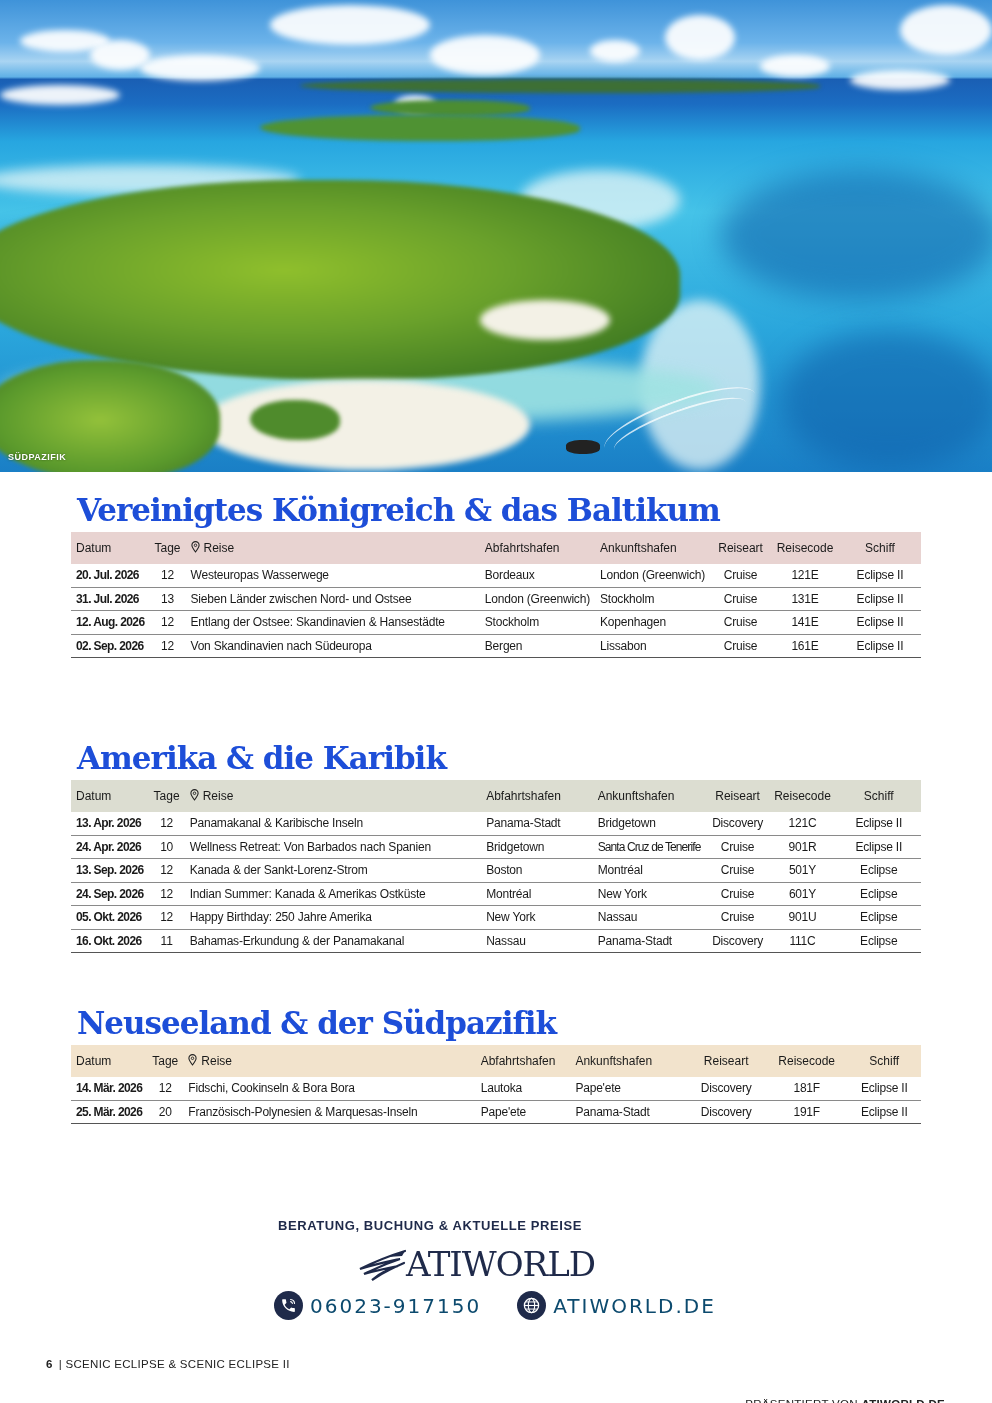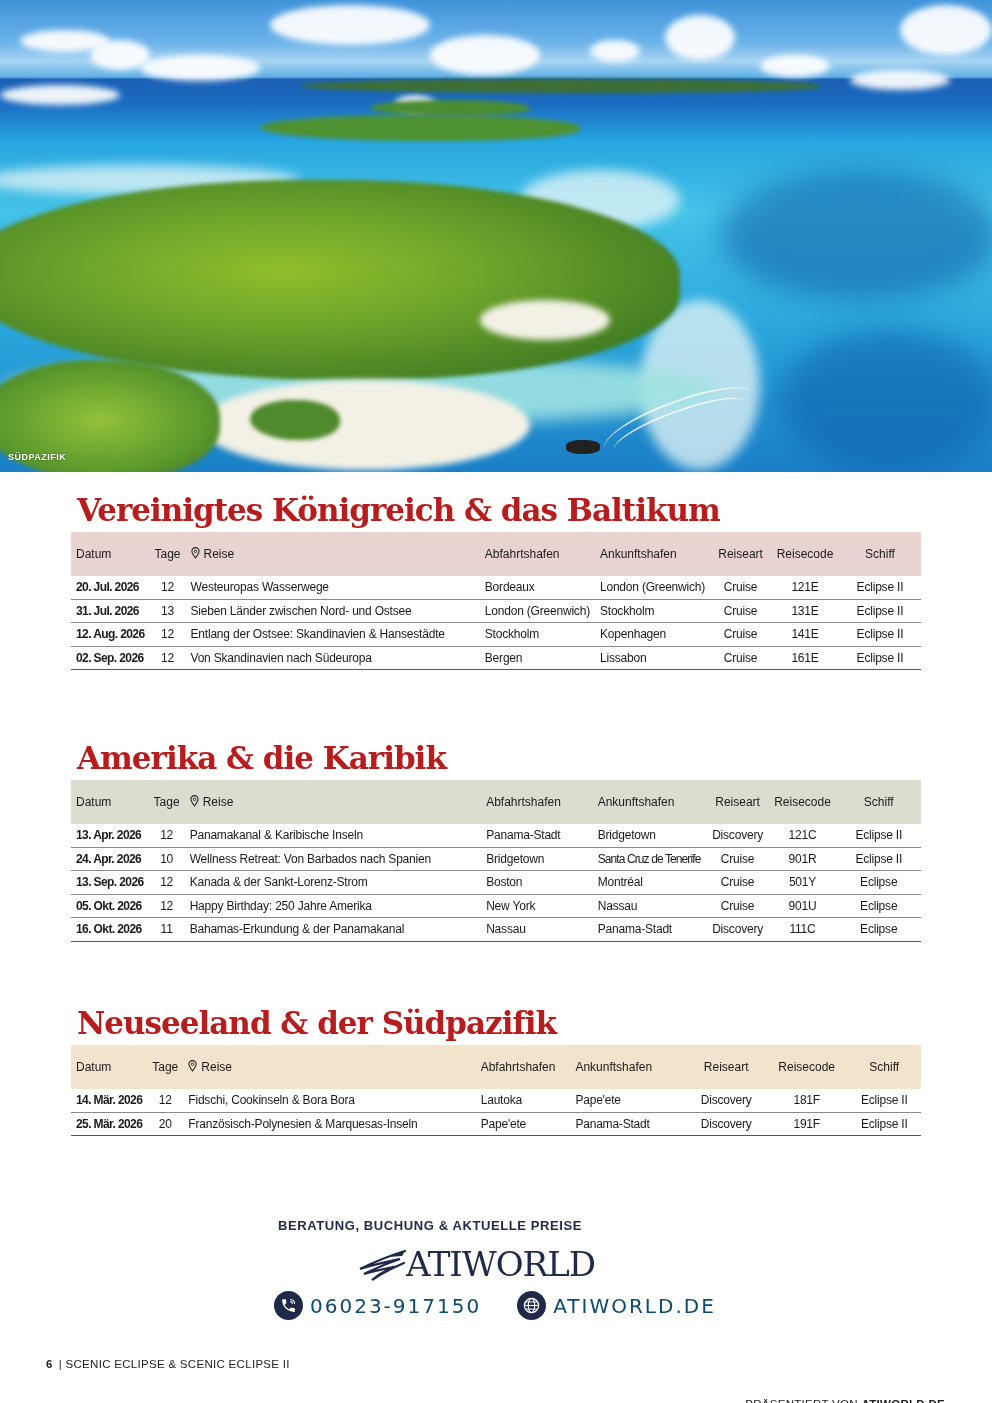--- a/index.html
+++ b/index.html
@@ -15,23 +15,23 @@
   .hero .deep { position:absolute; background:#0f5fa9; border-radius:50%; filter:blur(14px); opacity:.55; }
   .hero .island { position:absolute; border-radius:50% 50% 45% 55%; filter:blur(2px); }
   .hero .sand { position:absolute; background:#f3f1e6; border-radius:50%; filter:blur(3px); }
   .hero .lagoon { position:absolute; background:#9fe3e2; border-radius:50%; filter:blur(8px); opacity:.9; }
   .hero .boat { position:absolute; background:#222; border-radius:40%; }
   .hero .wake { position:absolute; border-top:2px solid rgba(255,255,255,.75); border-radius:50%; transform:rotate(-20deg); }
   .photo-caption { position:absolute; left:8px; top:452px; font-size:9px; font-weight:bold; color:#ffffff; letter-spacing:.5px; text-shadow:0 0 2px rgba(0,0,0,.5); }
 
   
   .section { position:absolute; left:71px; width:850px; }
-  .section h2 { margin:0; font-family:"DejaVu Serif", "Liberation Serif", serif; font-weight:bold; font-size:31px; letter-spacing:-1px; color:#b91c1c; line-height:40px; padding-left:6px; }
+  .section h2 { margin:0; font-family:"DejaVu Serif", "Liberation Serif", serif; font-weight:bold; font-size:31px; letter-spacing:-1px; color:#1d4ed8; line-height:40px; padding-left:6px; }
   table { width:850px; border-collapse:collapse; font-size:12px; margin-top:2px; }
-  thead tr { height:44px; }
+  thead tr { height:32px; }
   th { font-weight:normal; text-align:left; padding:0 5px; color:#1a1a1a; }
   td { height:22.5px; padding:0 5px; border-bottom:1.4px solid #8a8a8a; white-space:nowrap; letter-spacing:-.2px; }
   tbody tr:last-child td { border-bottom:1.6px solid #555; }
   td.date { font-weight:bold; letter-spacing:-.6px; }
   td.c, th.c { text-align:center; }
   .pin { display:inline-block; width:9px; height:12px; vertical-align:-1px; margin-right:4px; }
   .s1 thead { background:#e8d3d1; }
   .s2 thead { background:#dcddd1; }
   .s3 thead { background:#f2e3cc; }
 
@@ -214,20 +214,30 @@
         <td class="c">Eclipse II</td>
       </tr>
       <tr>
         <td class="date">13. Sep. 2026</td>
         <td class="c">12</td>
         <td>Kanada &amp; der Sankt-Lorenz-Strom</td>
         <td>Boston</td>
         <td>Montréal</td>
         <td class="c">Cruise</td>
         <td class="c">501Y</td>
+        <td class="c">Eclipse</td>
+      </tr>
+      <tr>
+        <td class="date">24. Sep. 2026</td>
+        <td class="c">12</td>
+        <td>Indian Summer: Kanada &amp; Amerikas Ostküste</td>
+        <td>Montréal</td>
+        <td>New York</td>
+        <td class="c">Cruise</td>
+        <td class="c">601Y</td>
         <td class="c">Eclipse</td>
       </tr>
       <tr>
         <td class="date">05. Okt. 2026</td>
         <td class="c">12</td>
         <td>Happy Birthday: 250 Jahre Amerika</td>
         <td>New York</td>
         <td>Nassau</td>
         <td class="c">Cruise</td>
         <td class="c">901U</td>

